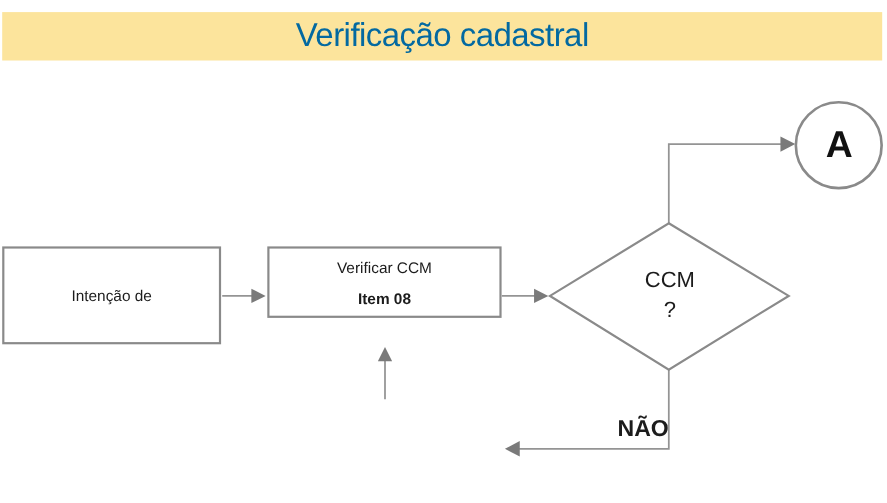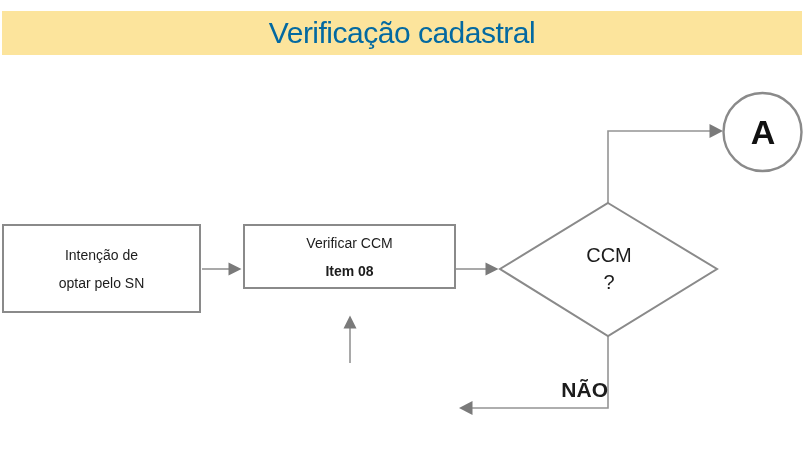--- a/index.html
+++ b/index.html
@@ -78,21 +78,20 @@
     <line class="edge" x1="350" y1="363" x2="350" y2="328"></line>
     <path class="head" d="M350,315.5 L343.5,328.5 L356.5,328.5 Z"></path>
 
     <polygon class="shape" points="608,203 717,269 608,336 500,269"></polygon>
 
     <circle class="shape circ" cx="762.5" cy="132" r="39"></circle>
   </svg>
 
   <div class="node" id="node-start">
     <div>Intenção de</div>
-    <div>optar pelo SN</div>
   </div>
 
   <div class="node" id="node-verify">
     <div>Verificar CCM</div>
     <div class="bold">Item 08</div>
   </div>
 
 
   <div id="decision-text">
     <div>CCM</div>

